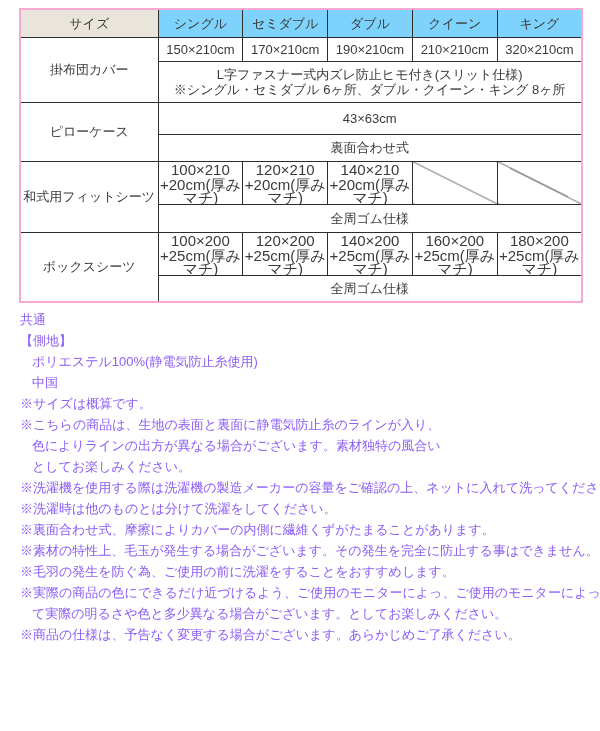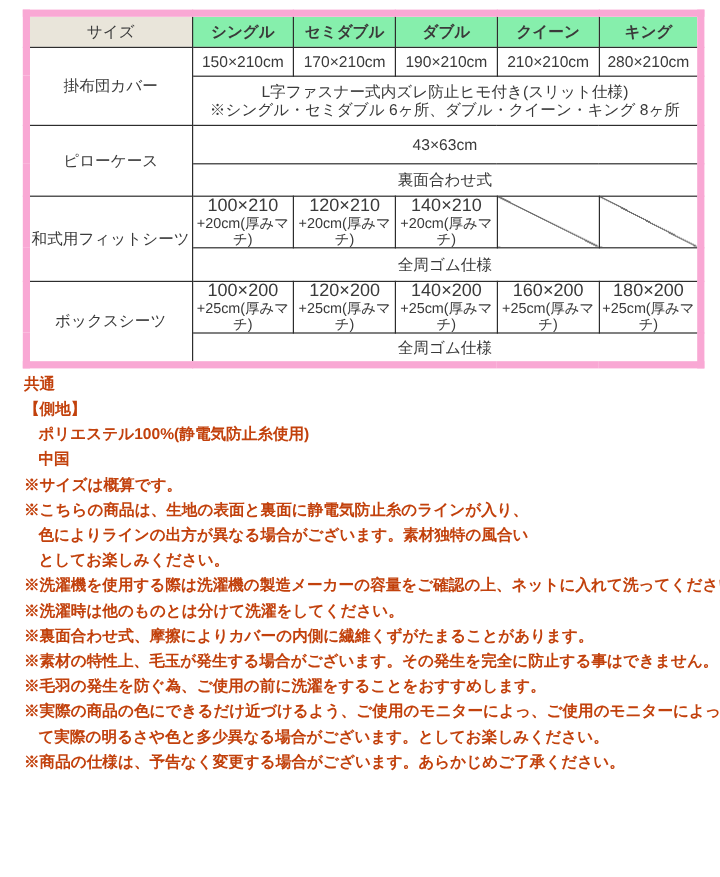--- a/index.html
+++ b/index.html
@@ -17,35 +17,35 @@
   }
 
   
   table.spec {
     position: absolute;
     left: 19px;
     top: 8px;
     width: 562px;
     border-collapse: collapse;
     table-layout: fixed;
-    border: 6px solid #f9a8d4;
+    border: 2px solid #f9a8d4;
   }
   table.spec td {
     border: 1px solid #2d2d2d;
     text-align: center;
     vertical-align: middle;
     padding: 0;
     font-size: 13px;
     line-height: 15px;
     color: #3a3a3a;
     overflow: hidden;
   }
   td.hdr {
-    background: #86efac;
-    font-weight: bold;
+    background: #7dd3fc;
+    font-weight: normal;
     font-size: 13px;
   }
   td.hdr-size {
     background: #e9e5da;
     font-weight: normal;
     font-size: 13px;
   }
   td.rowlabel {
     text-align: left;
     padding-left: 13px;
@@ -55,41 +55,40 @@
     font-size: 12.5px;
     line-height: 17px;
   }
   .dim-line {
     display: block;
     font-size: 15px;
     line-height: 16px;
   }
   .gusset-line {
     display: block;
-    font-size: 12px;
+    font-size: 15px;
     line-height: 13px;
   }
   td.diag {
     background-image: linear-gradient(to top right,
       transparent calc(50% - 0.6px),
       #6e6e6e calc(50% - 0.6px),
       #6e6e6e calc(50% + 0.6px),
       transparent calc(50% + 0.6px));
   }
 
   
   .notes {
     position: absolute;
     left: 20px;
     top: 309px;
     width: 565px;
     font-size: 13px;
     line-height: 21px;
-    color: #c2410c;
-    font-weight: bold;
+    color: #8b5cf6;
   }
   .notes .line { white-space: nowrap; }
   .notes .ind1 { padding-left: 12px; }
 </style>
 </head>
 <body>
 
 <table class="spec">
   <colgroup>
     <col style="width:138px">
@@ -109,21 +108,21 @@
       <td class="hdr">クイーン</td>
       <td class="hdr">キング</td>
     </tr>
 
     <tr style="height:24px">
       <td class="rowlabel" rowspan="2">掛布団カバー</td>
       <td>150×210cm</td>
       <td>170×210cm</td>
       <td>190×210cm</td>
       <td>210×210cm</td>
-      <td>280×210cm</td>
+      <td>320×210cm</td>
     </tr>
     <tr style="height:41px">
       <td class="spec-note" colspan="5">
         <span style="display:block">L字ファスナー式内ズレ防止ヒモ付き(スリット仕様)</span>
         <span style="display:block">※シングル・セミダブル 6ヶ所、ダブル・クイーン・キング 8ヶ所</span>
       </td>
     </tr>
 
     <tr style="height:32px">
       <td class="rowlabel" rowspan="2">ピローケース</td>

